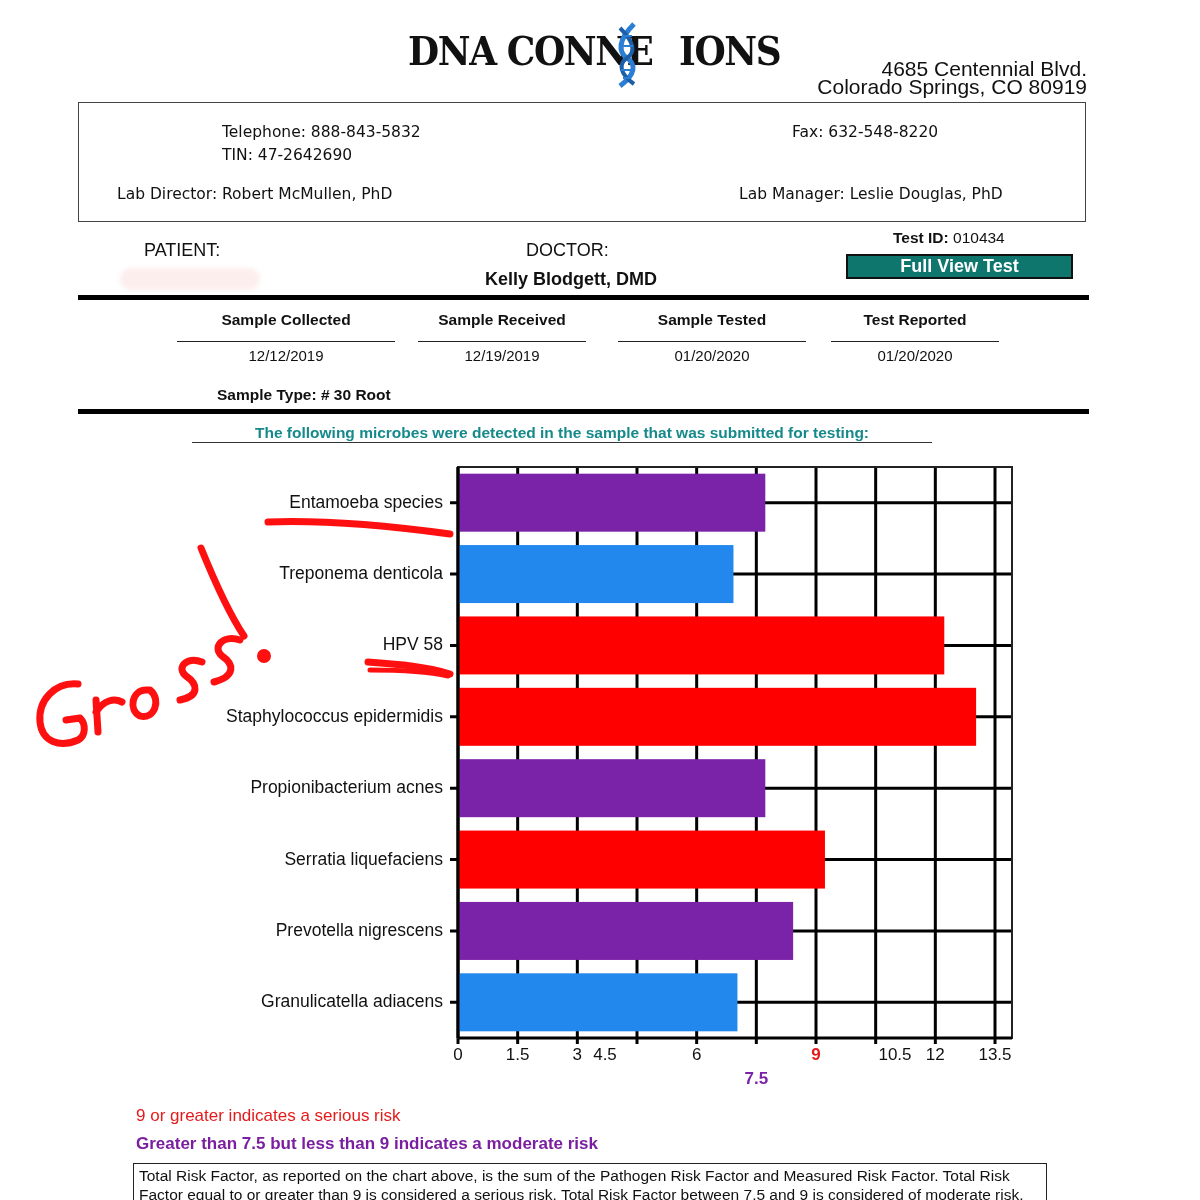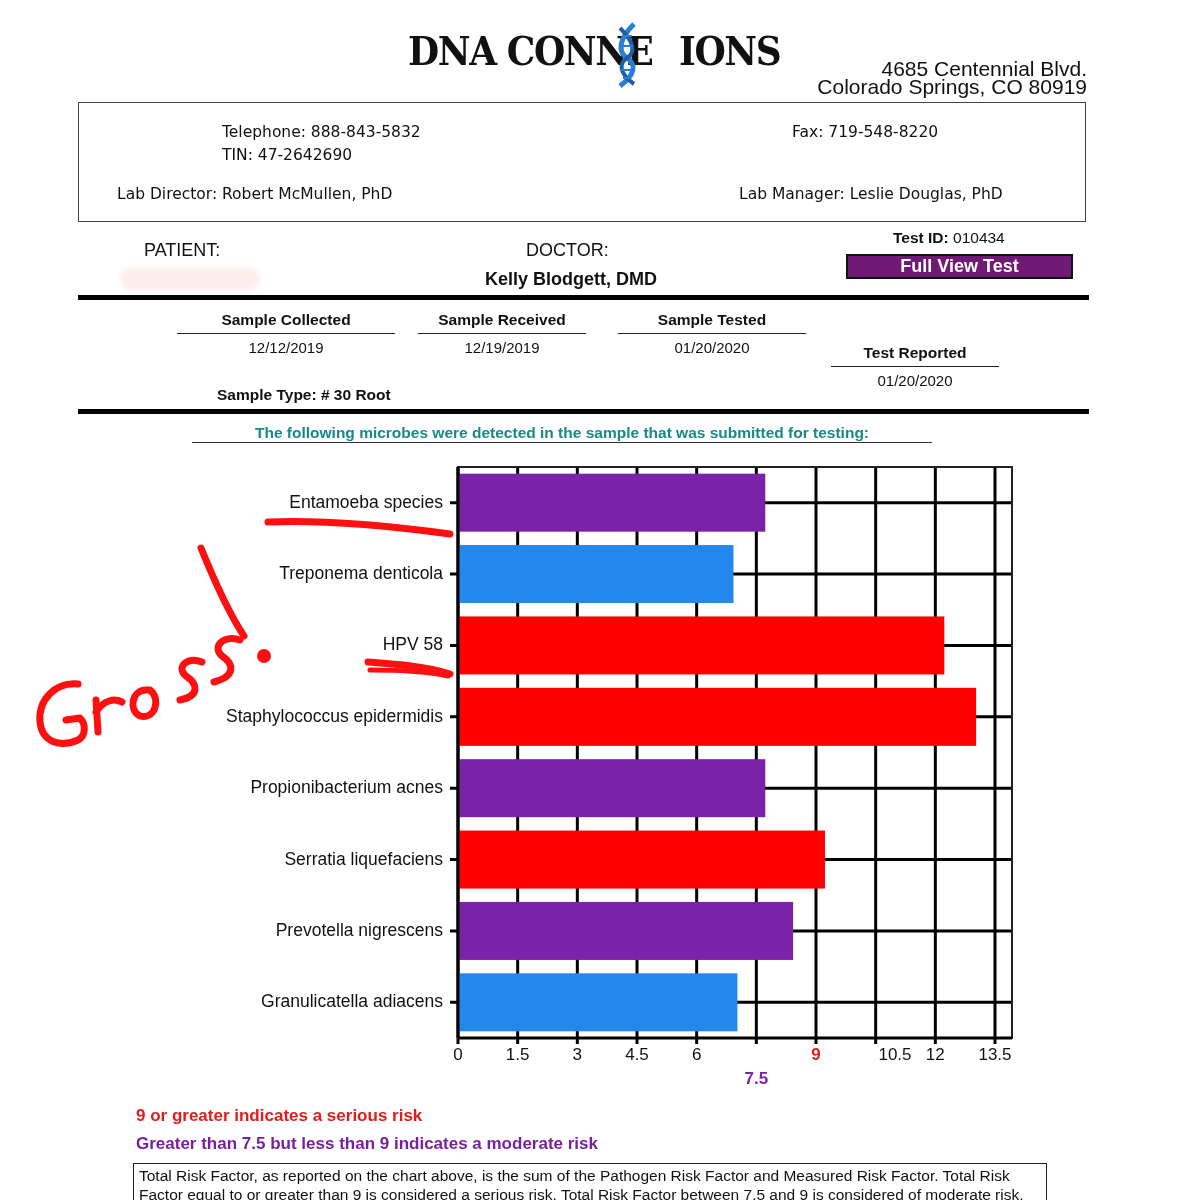--- a/index.html
+++ b/index.html
@@ -7,27 +7,27 @@
   .abs{position:absolute;}
   .logo{left:408px;top:28px;font-family:"DejaVu Serif",serif;font-weight:bold;font-size:39px;letter-spacing:-1.5px;color:#111;white-space:nowrap;transform:scaleX(0.92);transform-origin:left top;}
   .logo .x{color:#2a7fd4;}
   .dna{left:612px;top:22px;}
   .addr{right:113px;top:60px;text-align:right;font-size:21px;line-height:18px;}
   .infobox{left:78px;top:102px;width:1008px;height:120px;border:1.5px solid #444;box-sizing:border-box;}
   .info-t{font-family:"DejaVu Sans",sans-serif;font-size:15.5px;white-space:nowrap;}
   .lbl{font-size:18px;}
   .rule{left:78px;width:1011px;background:#000;}
   .date-col{text-align:center;}
-  .date-col .h{font-weight:bold;font-size:15.5px;padding-bottom:4px;border-bottom:1.5px solid #222;}
+  .date-col .h{font-weight:bold;font-size:15.5px;padding-bottom:12px;border-bottom:1.5px solid #222;}
   .date-col .v{font-size:15px;padding-top:5px;}
-  .full-btn{left:846px;top:254px;width:227px;height:25px;background:#701a75;border:2px solid #111;box-sizing:border-box;color:#fff;font-weight:bold;font-size:18px;text-align:center;line-height:21px;cursor:pointer;}
+  .full-btn{left:846px;top:254px;width:227px;height:25px;background:#0f766e;border:2px solid #111;box-sizing:border-box;color:#fff;font-weight:bold;font-size:18px;text-align:center;line-height:21px;cursor:pointer;}
   .microbes{left:192px;top:424px;width:740px;text-align:center;color:#168a8a;font-weight:bold;font-size:15.5px;border-bottom:1.5px solid #333;}
   .ylabel{font-size:17.5px;text-align:right;width:400px;white-space:nowrap;}
   .tick{font-size:17px;text-align:center;width:50px;}
-  .legend1{left:136px;top:1106px;color:#e41b1b;font-weight:bold;font-size:17px;}
+  .legend1{left:136px;top:1106px;color:#e41b1b;font-weight:normal;font-size:17px;}
   .legend2{left:136px;top:1134px;color:#7a1fa0;font-weight:bold;font-size:17px;}
   .footbox{left:133px;top:1163px;width:914px;height:60px;border:1.5px solid #222;box-sizing:border-box;padding:2px 5px;font-size:15.5px;line-height:19px;}
   .redact{left:120px;top:268px;width:140px;height:22px;background:#fdeeee;border-radius:11px;filter:blur(2px);}
 </style>
 </head>
 <body>
 
 <div class="abs logo">
   <span>DNA CONNE</span><span class="x" style="opacity:0">X</span><span>IONS</span>
 </div>
@@ -41,21 +41,21 @@
 </svg>
 
 <div class="abs addr">
   <div>4685 Centennial Blvd.</div>
   <div>Colorado Springs, CO 80919</div>
 </div>
 
 <div class="abs infobox"></div>
 <div class="abs info-t" style="left:222px;top:123px;">Telephone: 888-843-5832</div>
 <div class="abs info-t" style="left:222px;top:146px;">TIN: 47-2642690</div>
-<div class="abs info-t" style="left:792px;top:123px;">Fax: 719-548-8220</div>
+<div class="abs info-t" style="left:792px;top:123px;">Fax: 632-548-8220</div>
 <div class="abs info-t" style="left:117px;top:185px;">Lab Director:  Robert McMullen, PhD</div>
 <div class="abs info-t" style="left:739px;top:185px;">Lab Manager: Leslie Douglas, PhD</div>
 
 <div class="abs lbl" style="left:144px;top:240px;">PATIENT:</div>
 <div class="abs redact"></div>
 <div class="abs lbl" style="left:526px;top:240px;">DOCTOR:</div>
 <div class="abs" style="left:485px;top:269px;font-weight:bold;font-size:18px;">Kelly Blodgett, DMD</div>
 
 <div class="abs" style="left:893px;top:229px;font-size:15.5px;">
   <b>Test ID:</b>
@@ -70,21 +70,21 @@
   <div class="v">12/12/2019</div>
 </div>
 <div class="abs date-col" style="left:418px;top:311px;width:168px;">
   <div class="h">Sample Received</div>
   <div class="v">12/19/2019</div>
 </div>
 <div class="abs date-col" style="left:618px;top:311px;width:188px;">
   <div class="h">Sample Tested</div>
   <div class="v">01/20/2020</div>
 </div>
-<div class="abs date-col" style="left:831px;top:311px;width:168px;margin-top:33px;">
+<div class="abs date-col" style="left:831px;top:311px;width:168px;">
   <div class="h">Test Reported</div>
   <div class="v">01/20/2020</div>
 </div>
 
 <div class="abs" style="left:217px;top:386px;font-weight:bold;font-size:15.5px;">Sample Type: # 30 Root</div>
 
 <div class="abs rule" style="top:409px;height:5px;"></div>
 
 <div class="abs microbes">The following microbes were detected in the sample that was submitted for testing:</div>
 
@@ -132,21 +132,21 @@
     <div class="abs ylabel" style="left: 43px; top: 705.812px;">Staphylococcus epidermidis</div>
     <div class="abs ylabel" style="left: 43px; top: 777.188px;">Propionibacterium acnes</div>
     <div class="abs ylabel" style="left: 43px; top: 848.562px;">Serratia liquefaciens</div>
     <div class="abs ylabel" style="left: 43px; top: 919.938px;">Prevotella nigrescens</div>
     <div class="abs ylabel" style="left: 43px; top: 991.312px; text-align: right;">Granulicatella adiacens</div>
   </div>
 <div id="xticks">
     <div class="abs tick" style="left: 433px; top: 1045px;">0</div>
     <div class="abs tick" style="left: 492.667px; top: 1045px;">1.5</div>
     <div class="abs tick" style="left: 552.333px; top: 1045px;">3</div>
-    <div class="abs tick" style="left: 612px; top: 1045px;">4.5</div>
+    <div class="abs tick" style="left: 580px; top: 1045px;">4.5</div>
     <div class="abs tick" style="left: 671.667px; top: 1045px;">6</div>
     <div class="abs tick" style="left: 731.333px; top: 1069px; color: rgb(122, 34, 168); font-weight: bold;">7.5</div>
     <div class="abs tick" style="left: 791px; top: 1045px; color: rgb(228, 27, 27); font-weight: bold;">9</div>
     <div class="abs tick" style="left: 870px; top: 1045px;">10.5</div>
     <div class="abs tick" style="left: 910.333px; top: 1045px;">12</div>
     <div class="abs tick" style="left: 970px; top: 1045px;">13.5</div>
   </div>
 
 <svg class="abs" style="left:0;top:0;pointer-events:none;" width="480" height="780">
   <g stroke="#ff1010" stroke-linecap="round" stroke-linejoin="round" fill="none">

